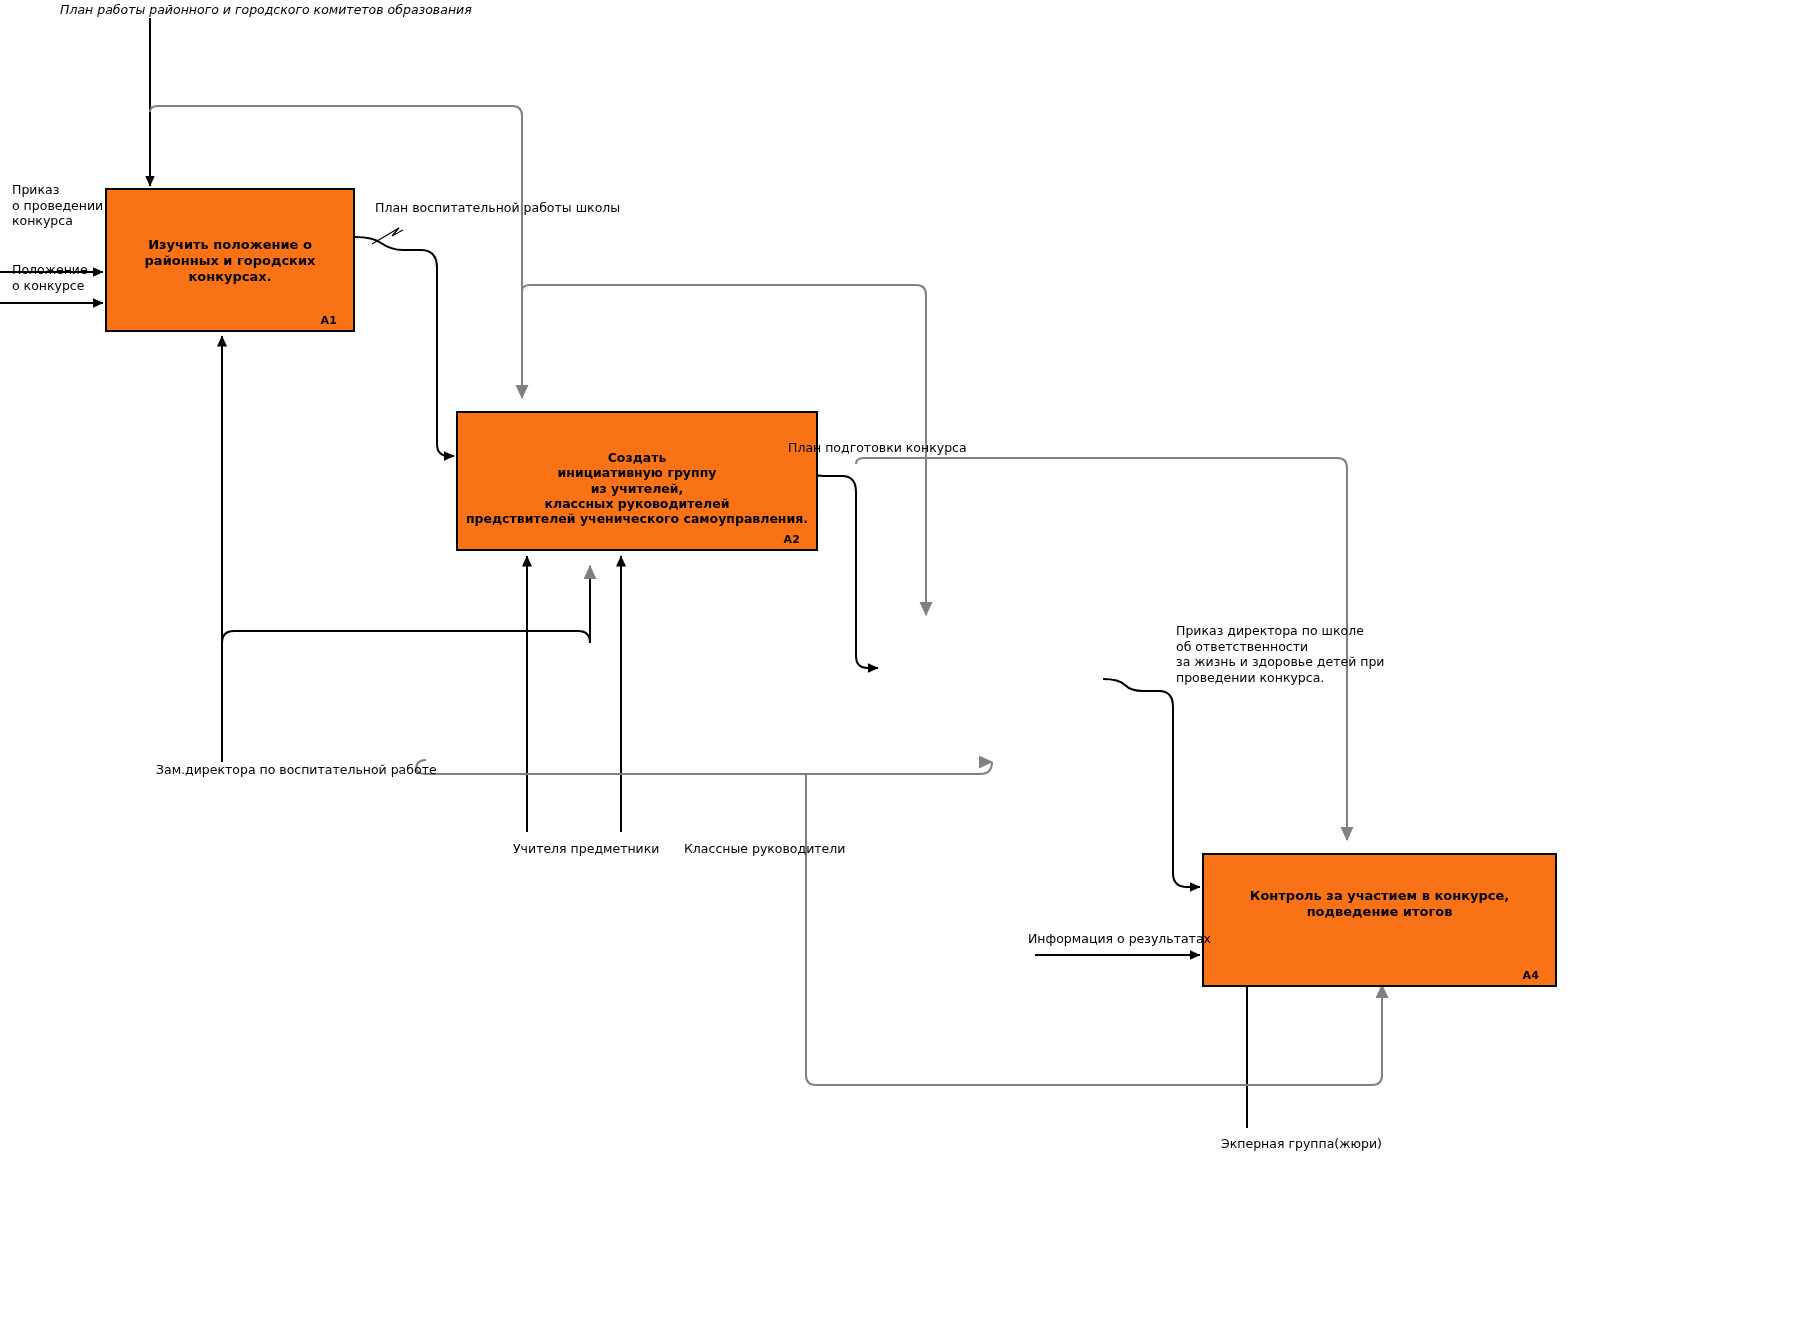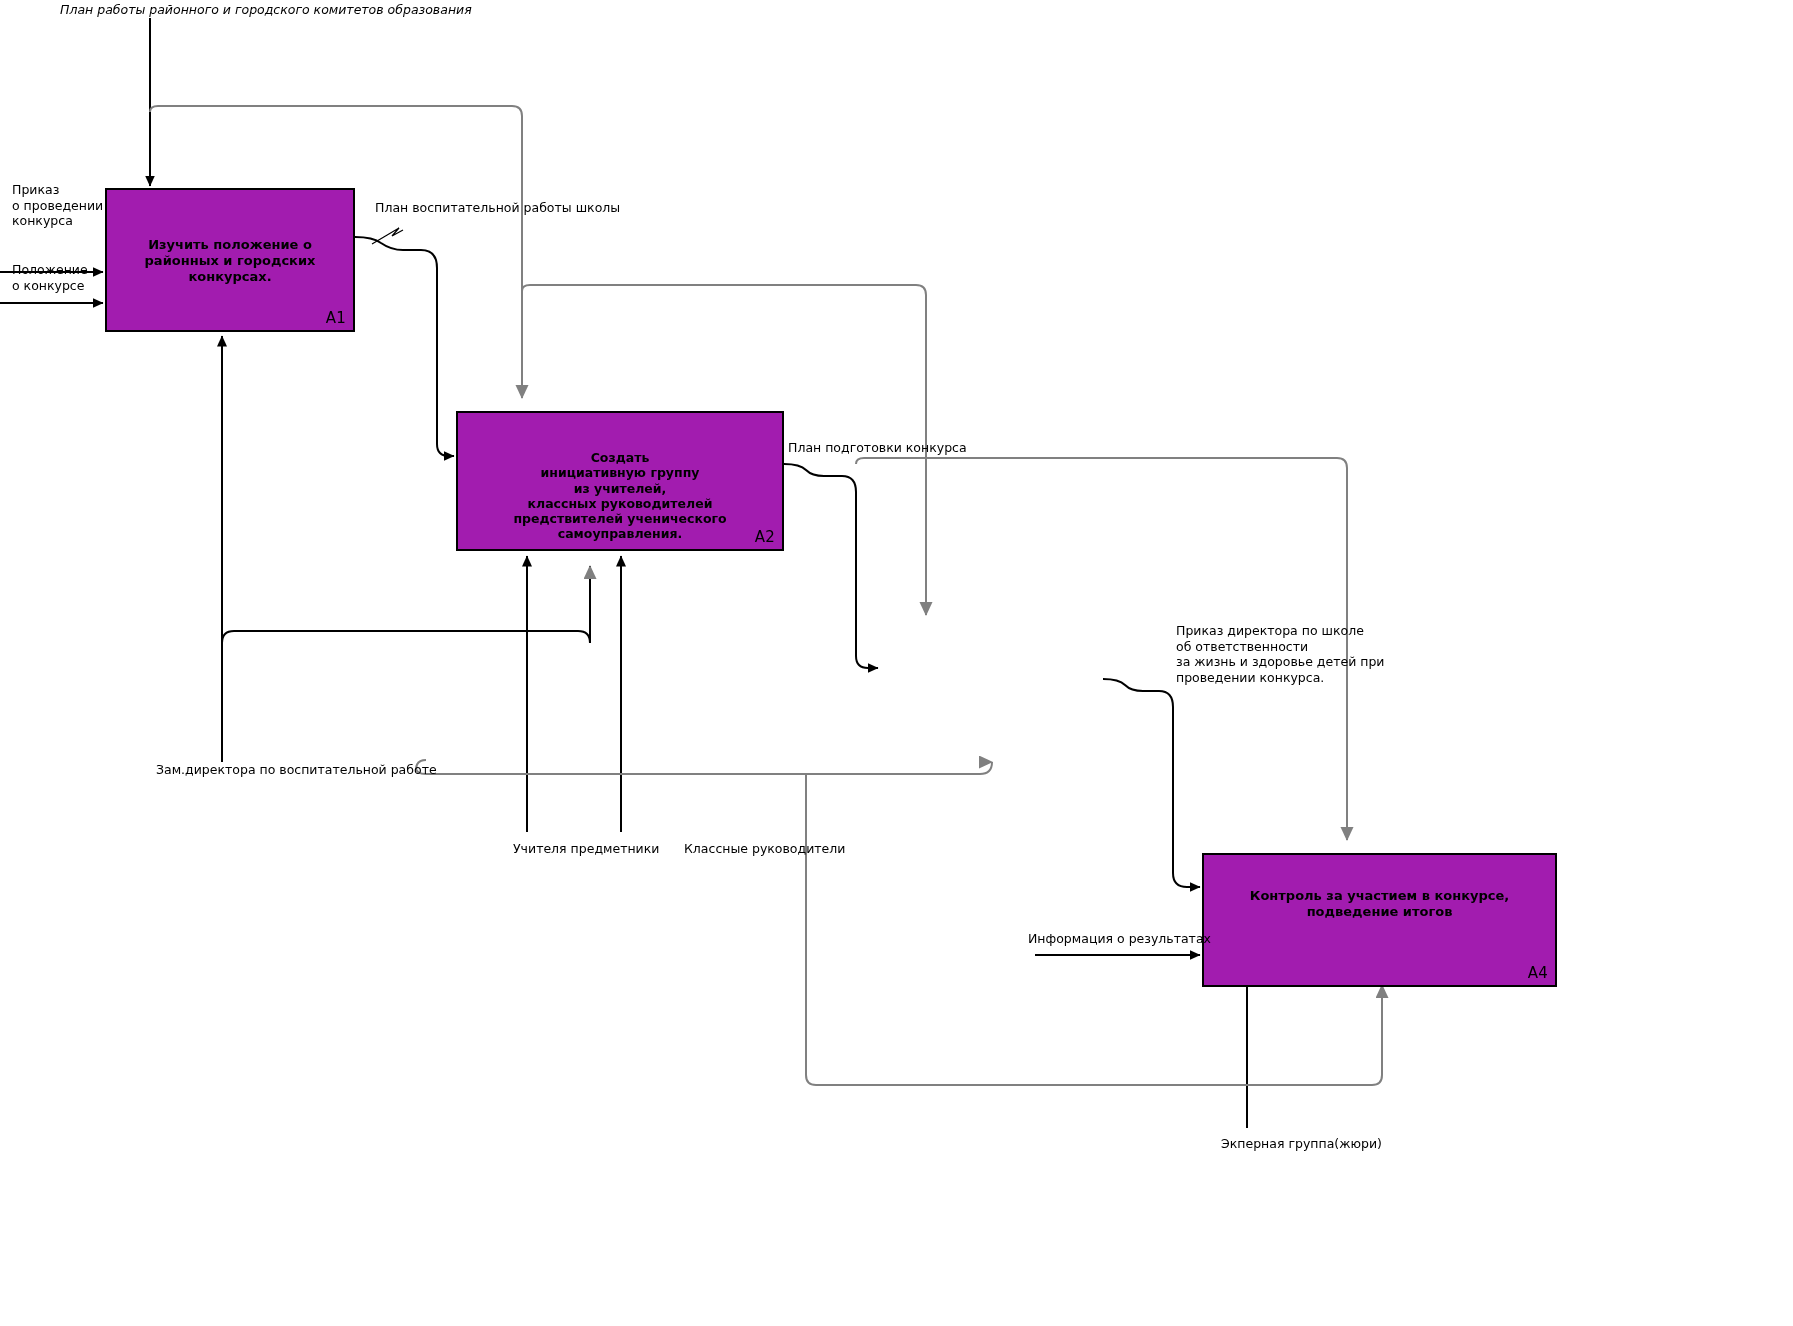--- a/index.html
+++ b/index.html
@@ -2,38 +2,38 @@
 <html><head>
 <meta charset="utf-8">
 <style>
   html,body{margin:0;padding:0;background:#ffffff;}
   body{font-family:"DejaVu Sans","Liberation Sans",sans-serif;}
   #canvas{position:relative;width:1793px;height:1326px;background:#ffffff;overflow:hidden;}
   svg#wires{position:absolute;left:0;top:0;width:1793px;height:1326px;}
   .box{
     position:absolute;
     border:2px solid #000000;
-    background:#a21caf;
+    background:#f97316;
     box-sizing:border-box;
   }
   .box-title{
     position:absolute;
     left:0;right:0;
     text-align:center;
     font-weight:bold;
     color:#000000;
     line-height:1.22;
     white-space:pre-line;
   }
   .box-id{
     position:absolute;
-    right:7px;
+    right:16px;
     bottom:3px;
-    font-size:15px;
-    font-weight:normal;
+    font-size:11px;
+    font-weight:bold;
     color:#000000;
     letter-spacing:.2px;
   }
   .lbl{
     position:absolute;
     font-size:12.5px;
     color:#000000;
     line-height:1.25;
     white-space:pre-line;
   }
@@ -102,21 +102,21 @@
     </g>
   </svg>
 
   <div class="box" style="left:105px;top:188px;width:250px;height:144px;">
     <div class="box-title" style="top:47px;font-size:13px;">Изучить положение о
 районных и городских
 конкурсах.</div>
     <div class="box-id">A1</div>
   </div>
 
-  <div class="box" style="left:456px;top:411px;width:328px;height:140px;">
+  <div class="box" style="left:456px;top:411px;width:362px;height:140px;">
     <div class="box-title" style="top:37px;font-size:12.5px;">Создать
 инициативную группу
 из учителей,
 классных руководителей
 предствителей ученического самоуправления.</div>
     <div class="box-id">A2</div>
   </div>
 
 
   <div class="box" style="left:1202px;top:853px;width:355px;height:134px;">

